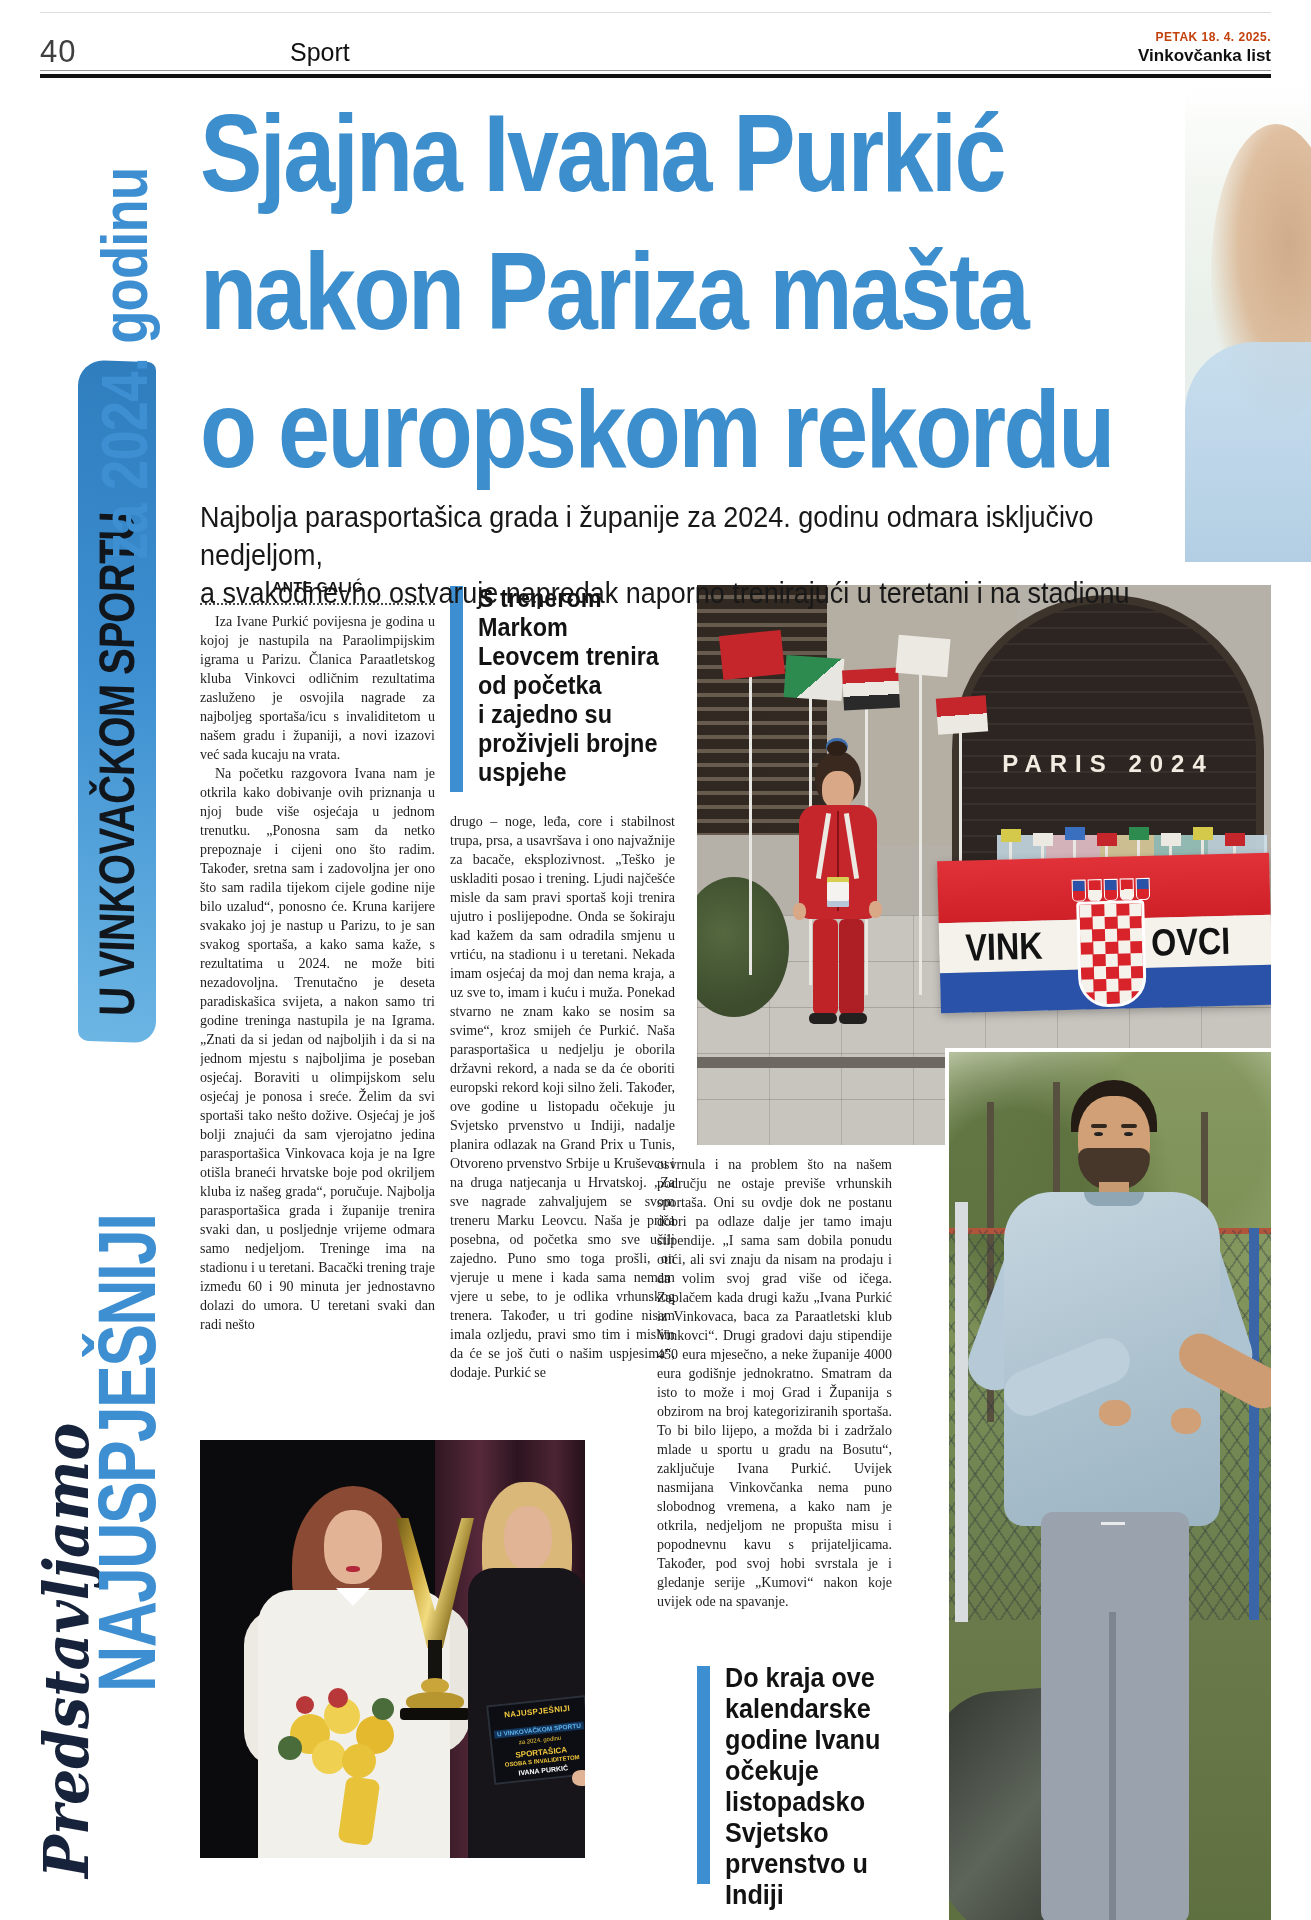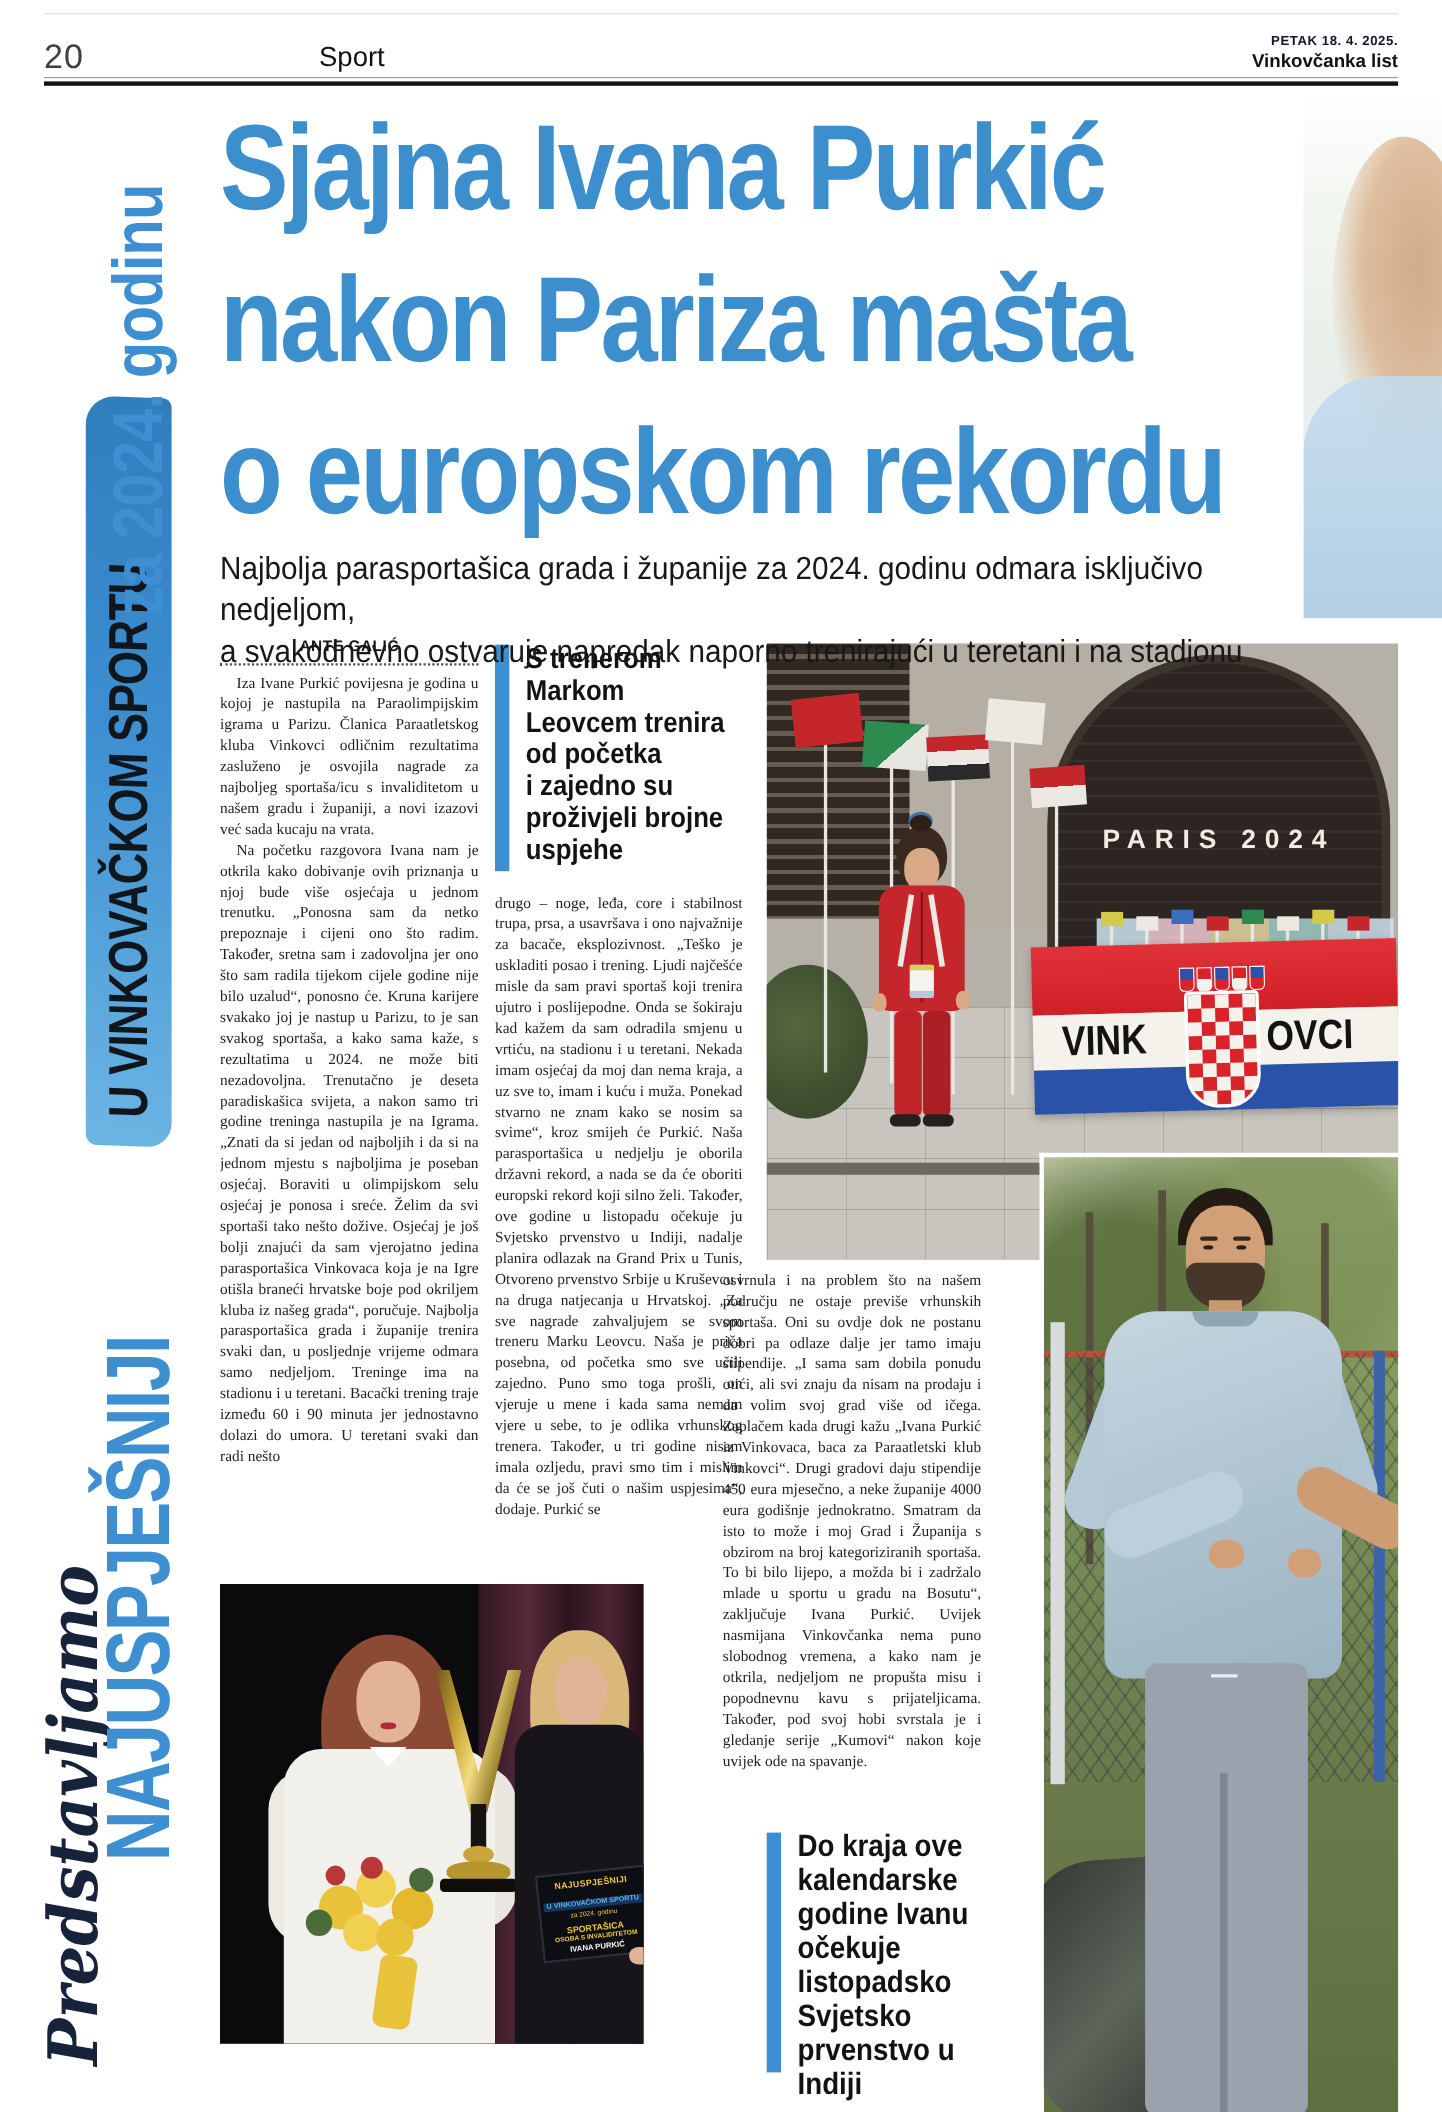--- a/index.html
+++ b/index.html
@@ -4,21 +4,21 @@
 <style>
   html,body{margin:0;padding:0;background:#e8e8e8;}
   #page{position:relative;width:1311px;height:1920px;background:#ffffff;margin:0 auto;
         font-family:"Liberation Sans",sans-serif;overflow:hidden;color:#111;}
   .abs{position:absolute;}
 
   
   .top-hairline{left:40px;top:12px;width:1231px;height:1px;background:#ddd;}
   .page-num{left:40px;top:34px;font-size:31px;font-weight:400;color:#3f3f3f;letter-spacing:1px;}
   .section-label{left:290px;top:38px;font-size:25px;font-weight:500;color:#101010;}
-  .issue-date{right:40px;top:30px;font-size:12px;font-weight:600;color:#0f172a;letter-spacing:.5px;text-align:right;}
+  .issue-date{right:40px;top:30px;font-size:12px;font-weight:600;color:#c2410c;letter-spacing:.5px;text-align:right;}
   .publication{right:40px;top:46px;font-size:17px;font-weight:700;color:#101010;text-align:right;}
   .rule-thin{left:40px;top:70px;width:1231px;height:1px;background:#9a9a9a;}
   .rule-thick{left:40px;top:74px;width:1231px;height:4px;background:#121212;}
 
   
   .side-strip{left:36px;top:1890px;width:1810px;height:120px;transform-origin:0 0;transform:rotate(-90deg);}
   .side-script{position:absolute;left:12px;top:-6px;font-family:"DejaVu Serif",serif;font-style:italic;font-weight:700;
                font-size:62px;color:#17233a;transform:scaleX(.92);transform-origin:0 0;white-space:nowrap;}
   .side-top{position:absolute;left:198px;top:44px;font-size:82px;font-weight:bold;color:#3d8fd1;letter-spacing:-2px;
             transform:scaleX(.78);transform-origin:0 0;white-space:nowrap;}
@@ -197,21 +197,21 @@
   .fl-redwhite{background:linear-gradient(180deg,#c4262c 50%,#ece9e2 50%);}
   .minifl-1{background:#d4c94a;} .minifl-2{background:#ece9e2;} .minifl-3{background:#3a6fbf;}
   .minifl-4{background:#c4262c;} .minifl-5{background:#2e8b4f;}
 </style>
 </head>
 <body>
 
 <div id="page">
 
   <div class="abs top-hairline"></div>
-  <div class="abs page-num">20</div>
+  <div class="abs page-num">40</div>
   <div class="abs section-label">Sport</div>
   <div class="abs issue-date">PETAK 18. 4. 2025.</div>
   <div class="abs publication">Vinkovčanka list</div>
   <div class="abs rule-thin"></div>
   <div class="abs rule-thick"></div>
 
   <div class="abs side-strip">
     <div class="side-script">Predstavljamo</div>
     <div class="side-top">NAJUSPJEŠNIJI</div>
     <div class="side-chip">

